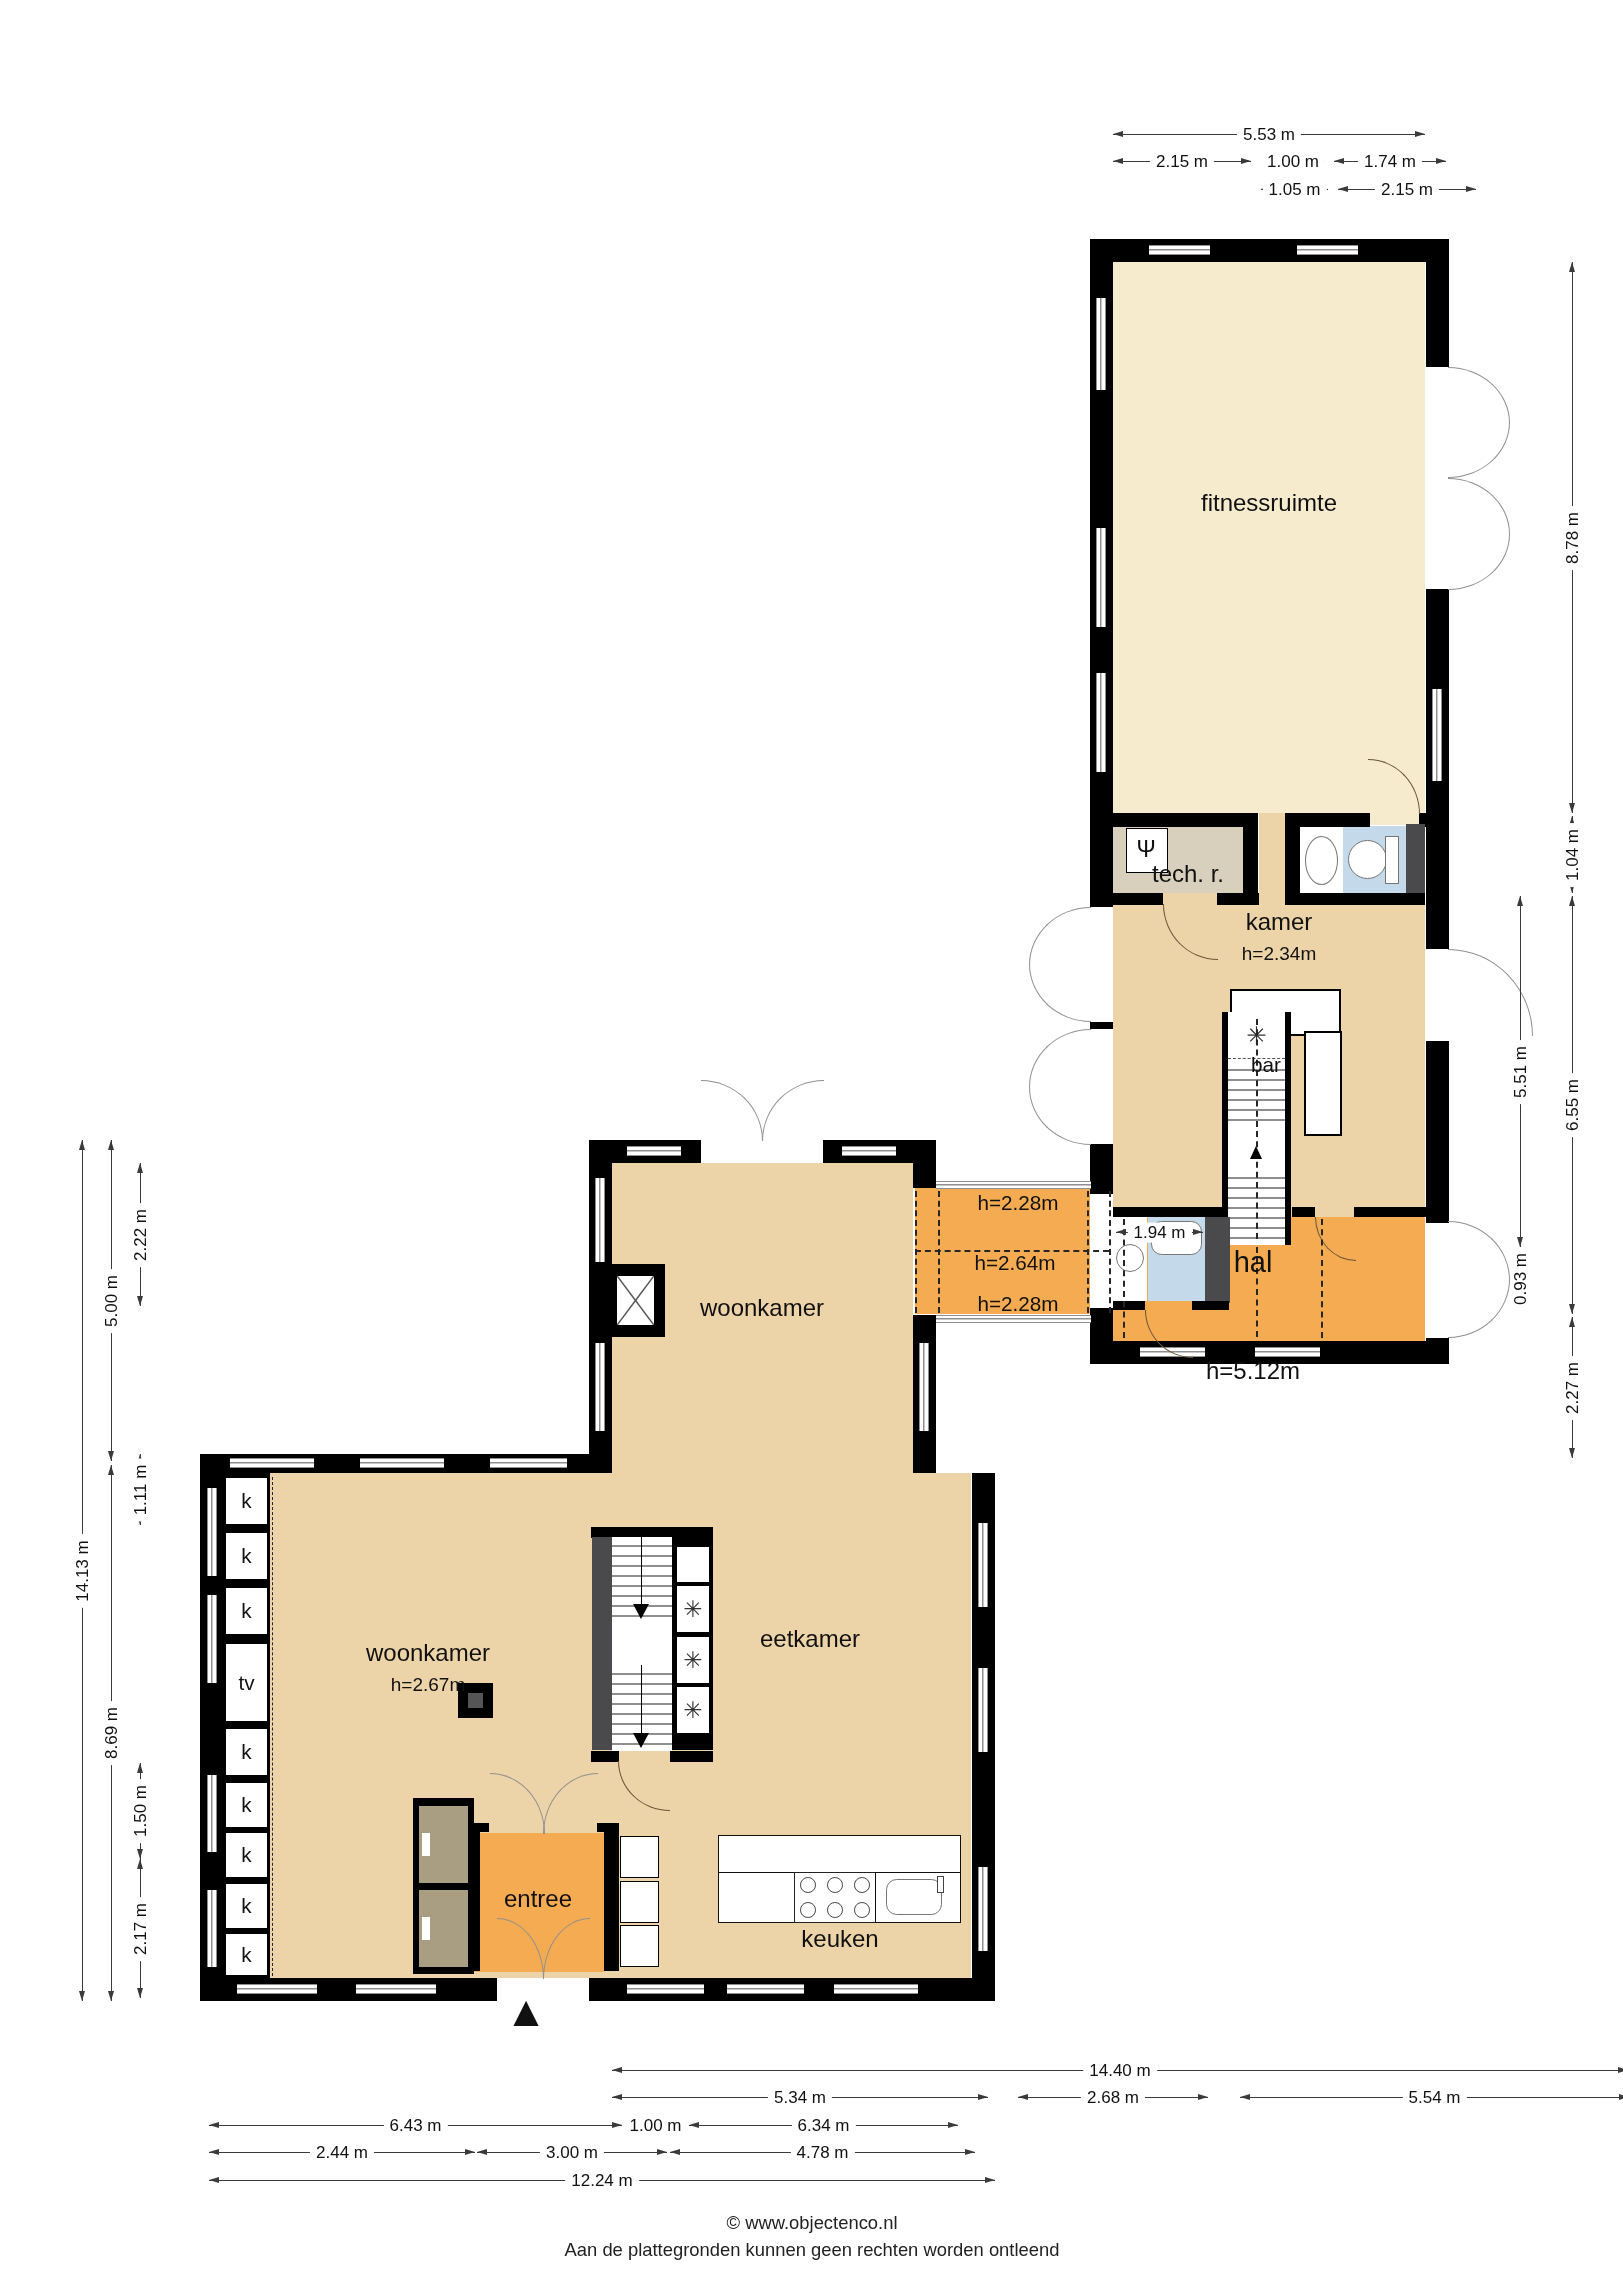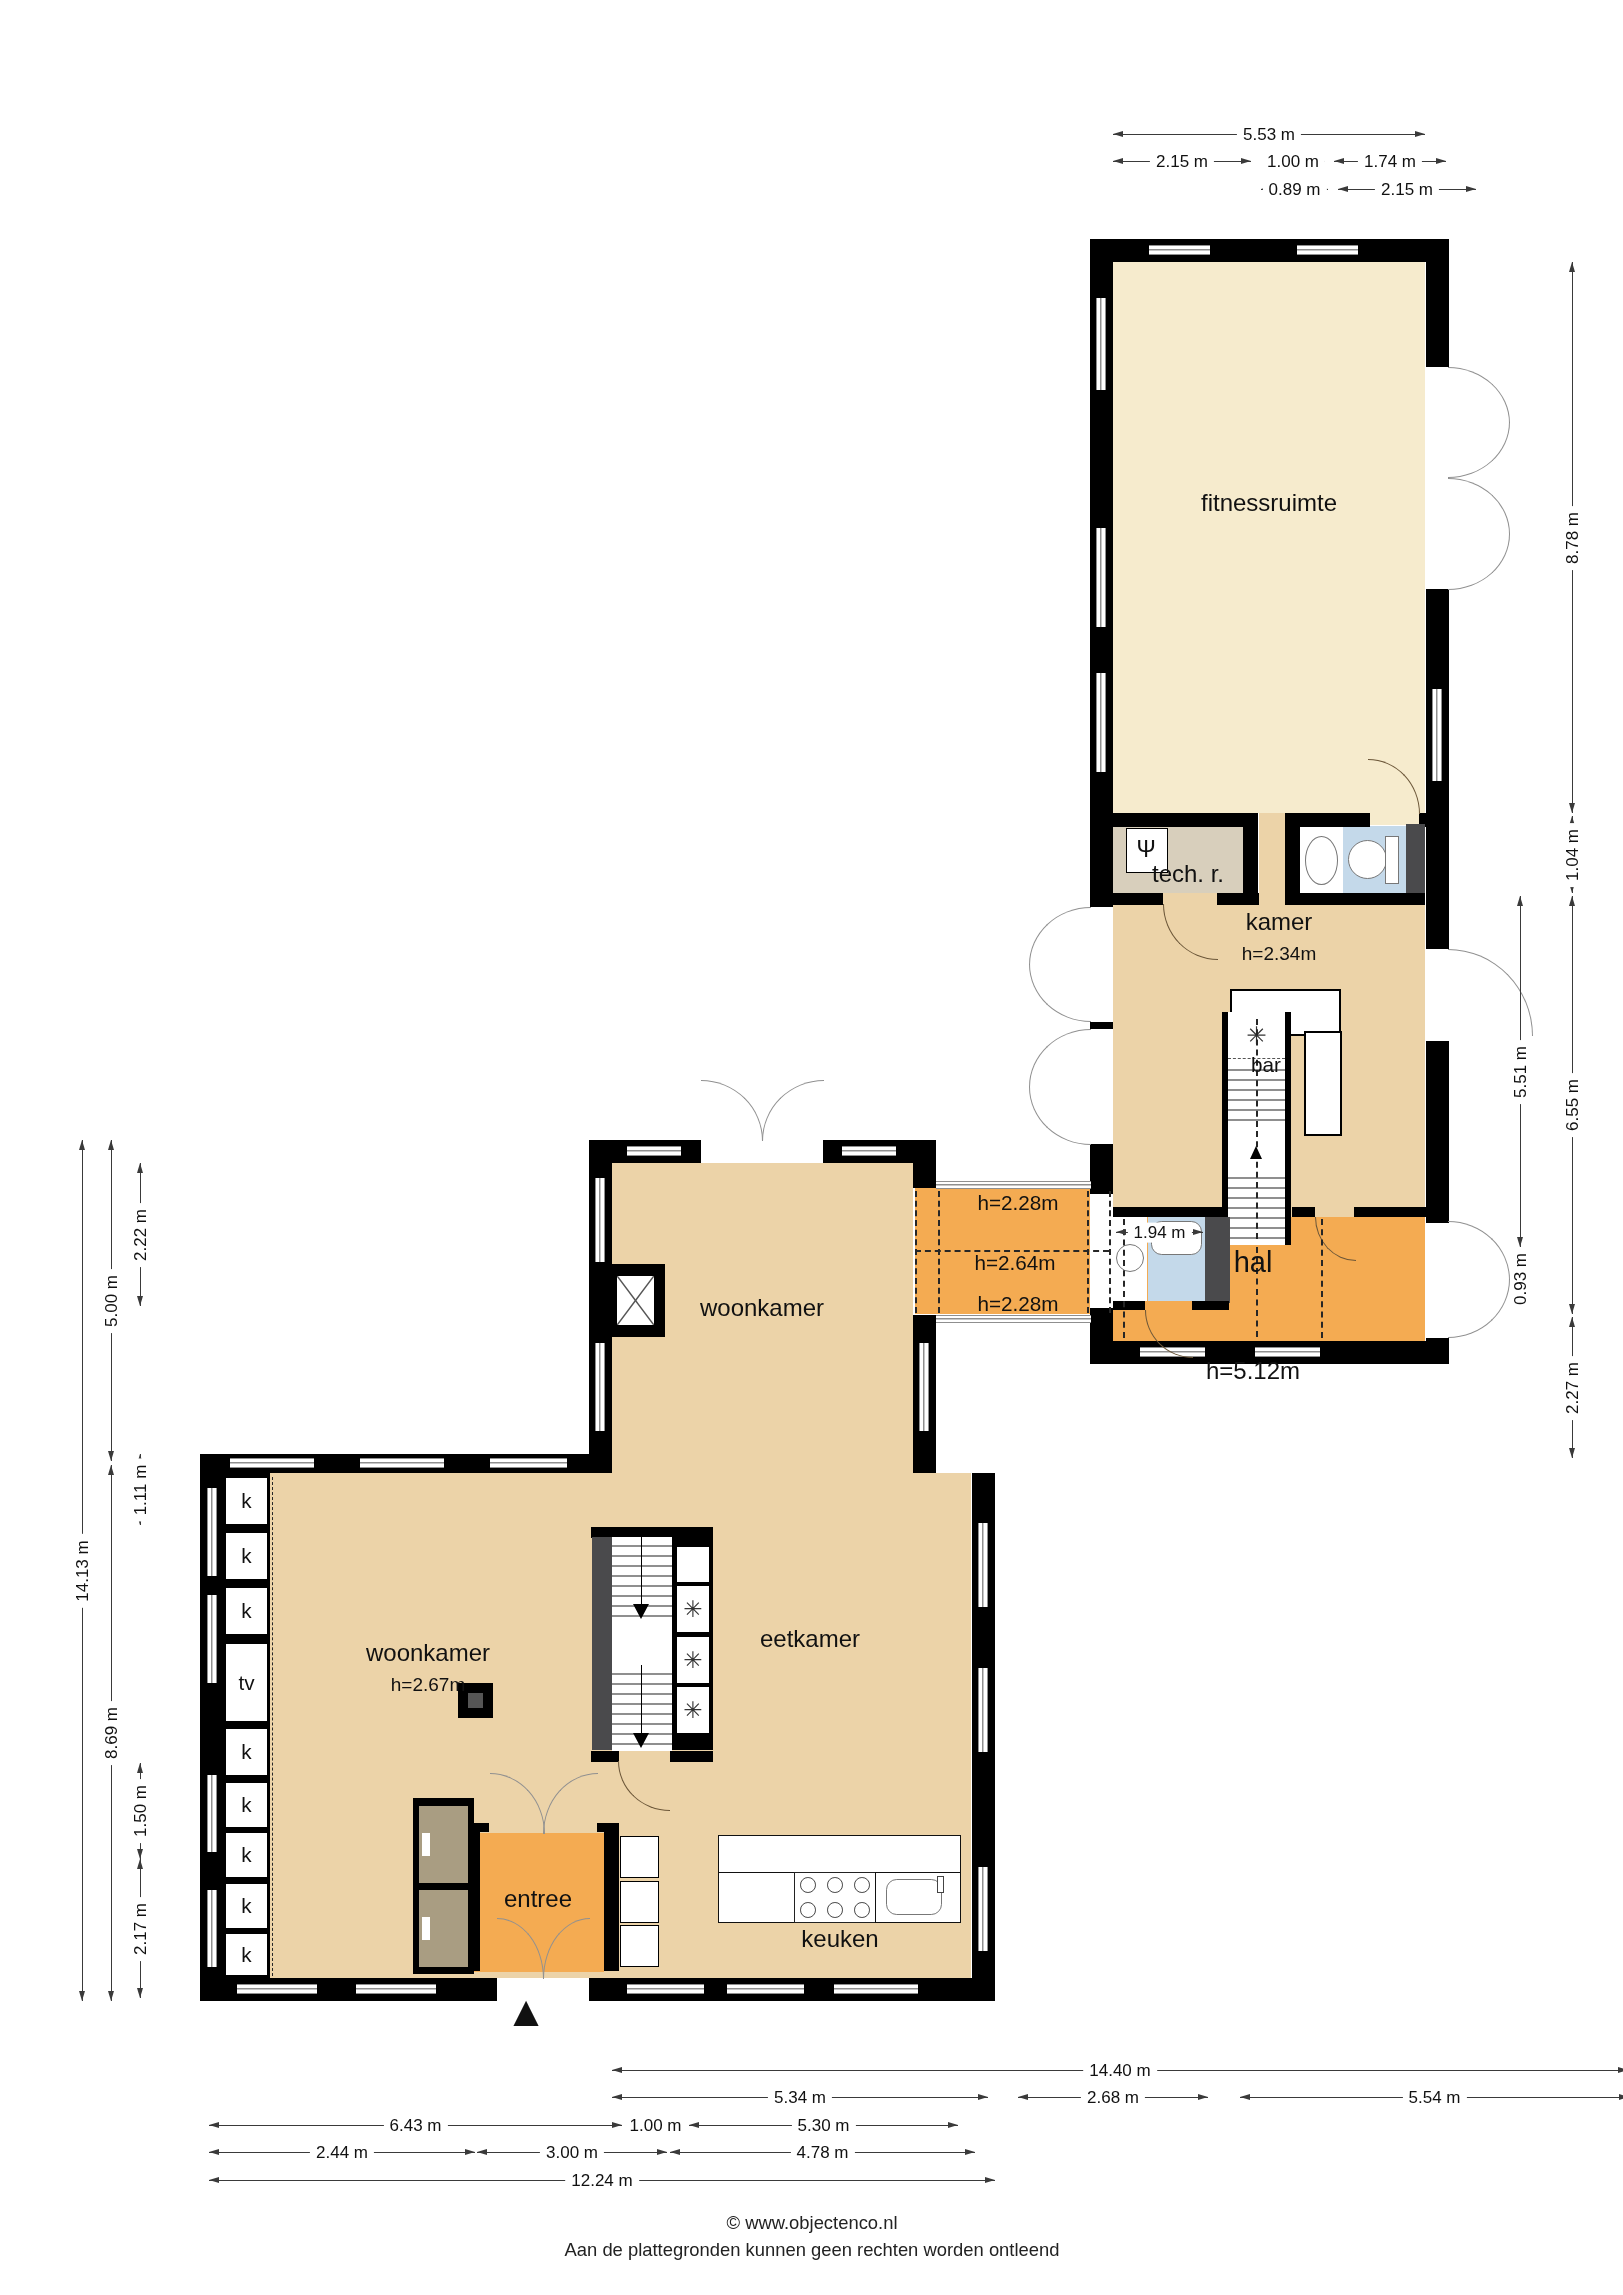--- a/index.html
+++ b/index.html
@@ -331,21 +331,21 @@
   <div class="dimh" style="left:1261px;top:162px;width:64px">
       <i></i>
       <span>1.00 m</span>
     </div>
   <div class="dimh" style="left:1334px;top:162px;width:112px">
       <i></i>
       <span>1.74 m</span>
     </div>
   <div class="dimh" style="left:1261px;top:190px;width:67px">
       <i></i>
-      <span>0.89 m</span>
+      <span>1.05 m</span>
     </div>
   <div class="dimh" style="left:1338px;top:190px;width:138px">
       <i></i>
       <span>2.15 m</span>
     </div>
 
   <div class="dimv" style="left:1573px;top:262px;height:551px">
       <i></i>
       <span>8.78 m</span>
     </div>
@@ -419,21 +419,21 @@
   <div class="dimh" style="left:209px;top:2126px;width:413px">
       <i></i>
       <span>6.43 m</span>
     </div>
   <div class="dimh" style="left:625px;top:2126px;width:61px">
       <i></i>
       <span>1.00 m</span>
     </div>
   <div class="dimh" style="left:689px;top:2126px;width:269px">
       <i></i>
-      <span>5.30 m</span>
+      <span>6.34 m</span>
     </div>
   <div class="dimh" style="left:209px;top:2153px;width:266px">
       <i></i>
       <span>2.44 m</span>
     </div>
   <div class="dimh" style="left:477px;top:2153px;width:190px">
       <i></i>
       <span>3.00 m</span>
     </div>
   <div class="dimh" style="left:670px;top:2153px;width:305px">

